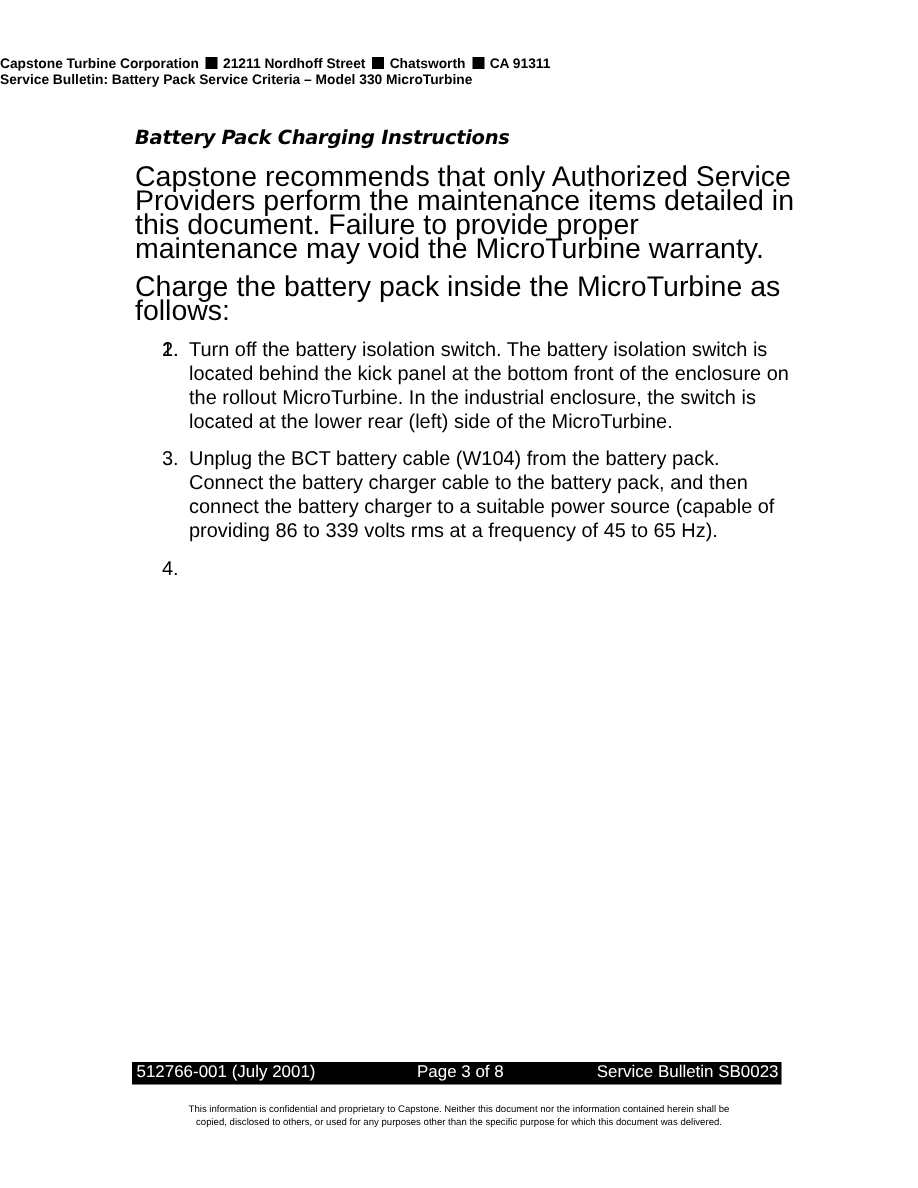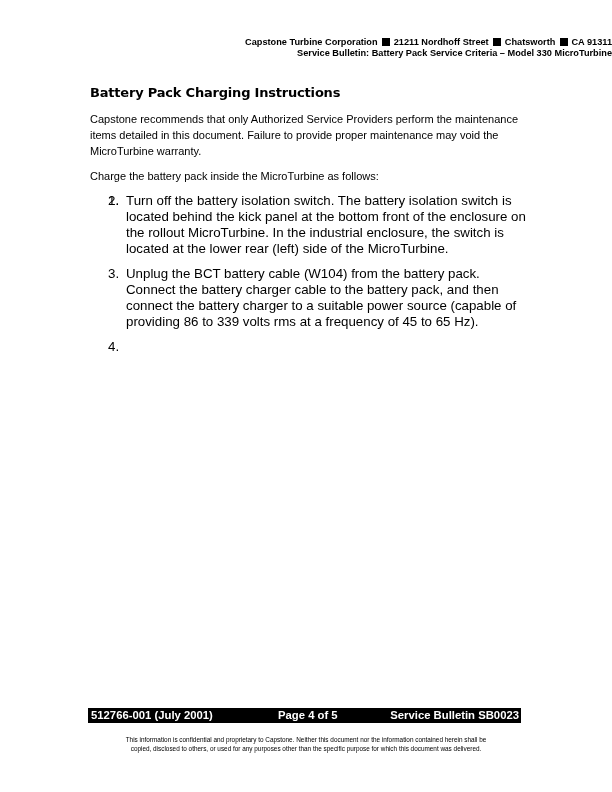--- a/index.html
+++ b/index.html
@@ -13,21 +13,21 @@
       position: relative;
       overflow: hidden;
       font-family: "Liberation Sans", sans-serif;
       color: #000000;
     }
     .page-header {
       position: absolute;
       top: 37px;
       left: 0;
       width: 612px;
-      text-align: right;
+      text-align: left;
       font-weight: bold;
       font-size: 9.2px;
       line-height: 11px;
     }
     .sq {
       display: inline-block;
       width: 8px;
       height: 8px;
       background: #000;
       vertical-align: -0.5px;
@@ -39,26 +39,27 @@
       left: 90px;
       width: 440px;
     }
     h2 {
       font-family: "DejaVu Sans", sans-serif;
       font-weight: bold;
       font-size: 13px;
       margin: 0 0 9px 0;
       line-height: 18px;
       letter-spacing: -0.2px;
+      font-style: italic;
     }
     h2.second {
       margin-top: 14px;
     }
     p {
-      font-size: 11px;
+      font-size: 19px;
       line-height: 16px;
       margin: 0 0 9px 0;
     }
     ol {
       margin: 0;
       padding: 0;
       list-style: none;
     }
     ol li {
       position: relative;
@@ -73,21 +74,21 @@
       top: 0;
     }
     .footer-bar {
       position: absolute;
       top: 708px;
       left: 88px;
       width: 433px;
       height: 15px;
       background: #000000;
       color: #ffffff;
-      font-weight: bold;
+      font-weight: normal;
       font-size: 11.3px;
       line-height: 15px;
       display: flex;
       justify-content: space-between;
       box-sizing: border-box;
       padding: 0 2px 0 3px;
     }
     .footer-bar .center {
       position: absolute;
       left: 190px;
@@ -137,20 +138,20 @@
       <span>Unplug the BCT battery cable (W104) from the battery pack. Connect the battery charger cable to the battery pack, and then connect the battery charger to a suitable power source (capable of providing 86 to 339 volts rms at a frequency of 45 to 65 Hz).</span>
     </li>
     <li>
       <span class="num">4.</span>
     </li>
   </ol>
 </div>
 
 <div class="footer-bar">
   <span>512766-001 (July 2001)</span>
-  <span class="center">Page 4 of 5</span>
+  <span class="center">Page 3 of 8</span>
   <span>Service Bulletin SB0023</span>
 </div>
 
 <div class="footer-note">
   <div>This information is confidential and proprietary to Capstone. Neither this document nor the information contained herein shall be</div>
   <div>copied, disclosed to others, or used for any purposes other than the specific purpose for which this document was delivered.</div>
 </div>
 
 </body></html>

